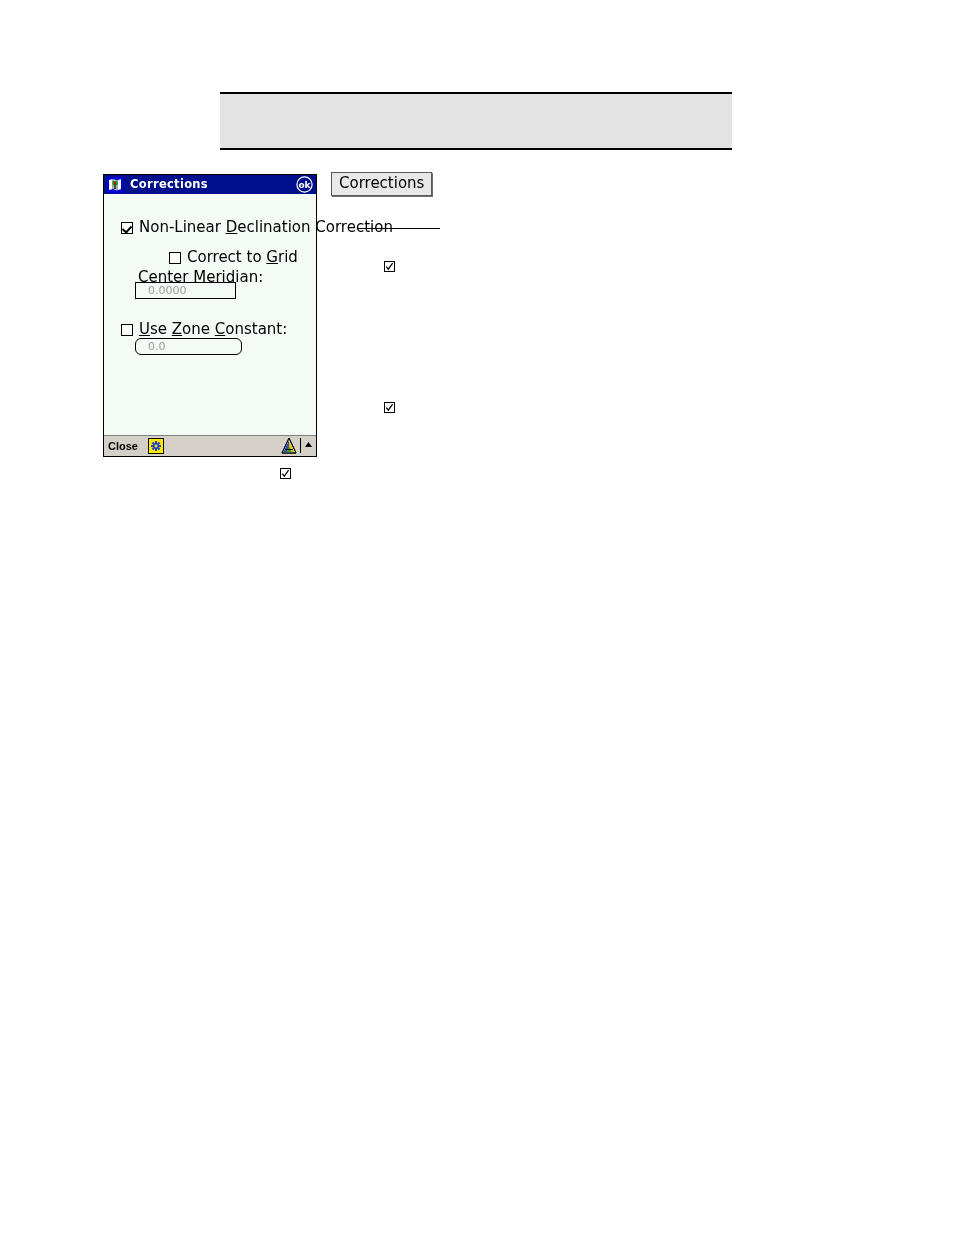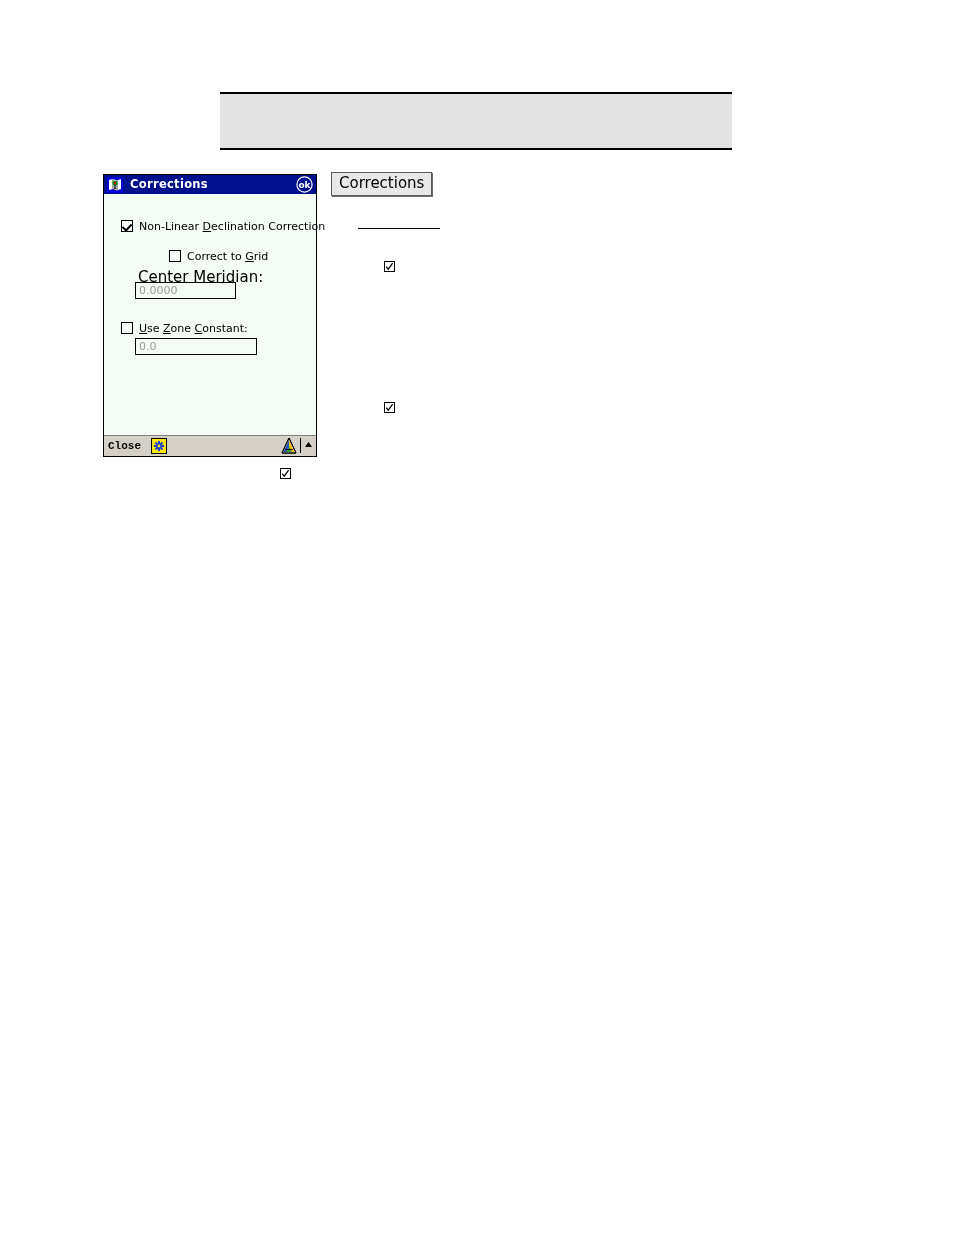--- a/index.html
+++ b/index.html
@@ -103,21 +103,21 @@
     position: absolute;
     left: 2px;
     top: 1px;
     width: 4px;
     height: 7px;
     border: solid #000000;
     border-width: 0 2px 2px 0;
     transform: rotate(42deg);
   }
   .cb-label {
-    font-size: 11px;
+    font-size: 15px;
     color: #000000;
     font-family: "DejaVu Sans", sans-serif;
     white-space: nowrap;
     line-height: 1;
   }
   .acc { text-decoration: underline; }
 
   .field-label {
     position: absolute;
     font-size: 15px;
@@ -127,40 +127,40 @@
     line-height: 1;
   }
   .textbox {
     position: absolute;
     border: 1px solid #000000;
     background: #f4faf4;
     box-sizing: border-box;
     font-size: 11px;
     font-family: "DejaVu Sans", sans-serif;
     color: #9a9a9a;
-    padding: 2px 0 0 3px;
+    padding: 2px 0 0 12px;
     line-height: 1;
     white-space: nowrap;
   }
 
   #statusbar {
     height: 20px;
     flex: 0 0 auto;
     background: #d4d0c8;
     border-top: 1px solid #808080;
     display: flex;
     align-items: center;
     padding: 0 2px 0 4px;
     position: relative;
   }
   #statusbar .close-text {
     font-size: 11px;
     font-weight: bold;
     color: #000000;
-    font-family: Liberation Mono, monospace;
+    font-family: Liberation Sans, sans-serif;
     line-height: 1;
     margin-right: 10px;
   }
   #statusbar .star-btn {
     width: 16px;
     height: 16px;
     display: block;
   }
   #statusbar .right-group {
     position: absolute;
@@ -247,21 +247,21 @@
     </div>
 
     <div class="field-label" style="left:34px; top:76px;">Center Meridian:</div>
     <div class="textbox" style="left:31px; top:88px; width:101px; height:17px;">0.0000</div>
 
     <div class="cb-row" style="left:17px; top:128px;justify-content:flex-end;">
       <span class="cbox"></span>
       <span class="cb-label"><span class="acc">U</span><span>se </span><span class="acc">Z</span><span>one </span><span class="acc">C</span><span>onstant:</span></span>
     </div>
 
-    <div class="textbox" style="left:31px; top:144px; width:122px; height:17px;">0.0</div>
+    <div class="textbox" style="left:31px; top:144px; width:107px; height:17px;border-radius:6px;">0.0</div>
 
   </div>
 
   <div id="statusbar">
     <span class="close-text">Close</span>
     <svg class="star-btn" viewBox="0 0 16 16">
       <rect x="0.5" y="0.5" width="15" height="15" fill="#ffe800" stroke="#000000"></rect>
       <g fill="#1a3fd0">
         <rect x="7" y="3" width="2" height="10"></rect>
         <rect x="3" y="7" width="10" height="2"></rect>

